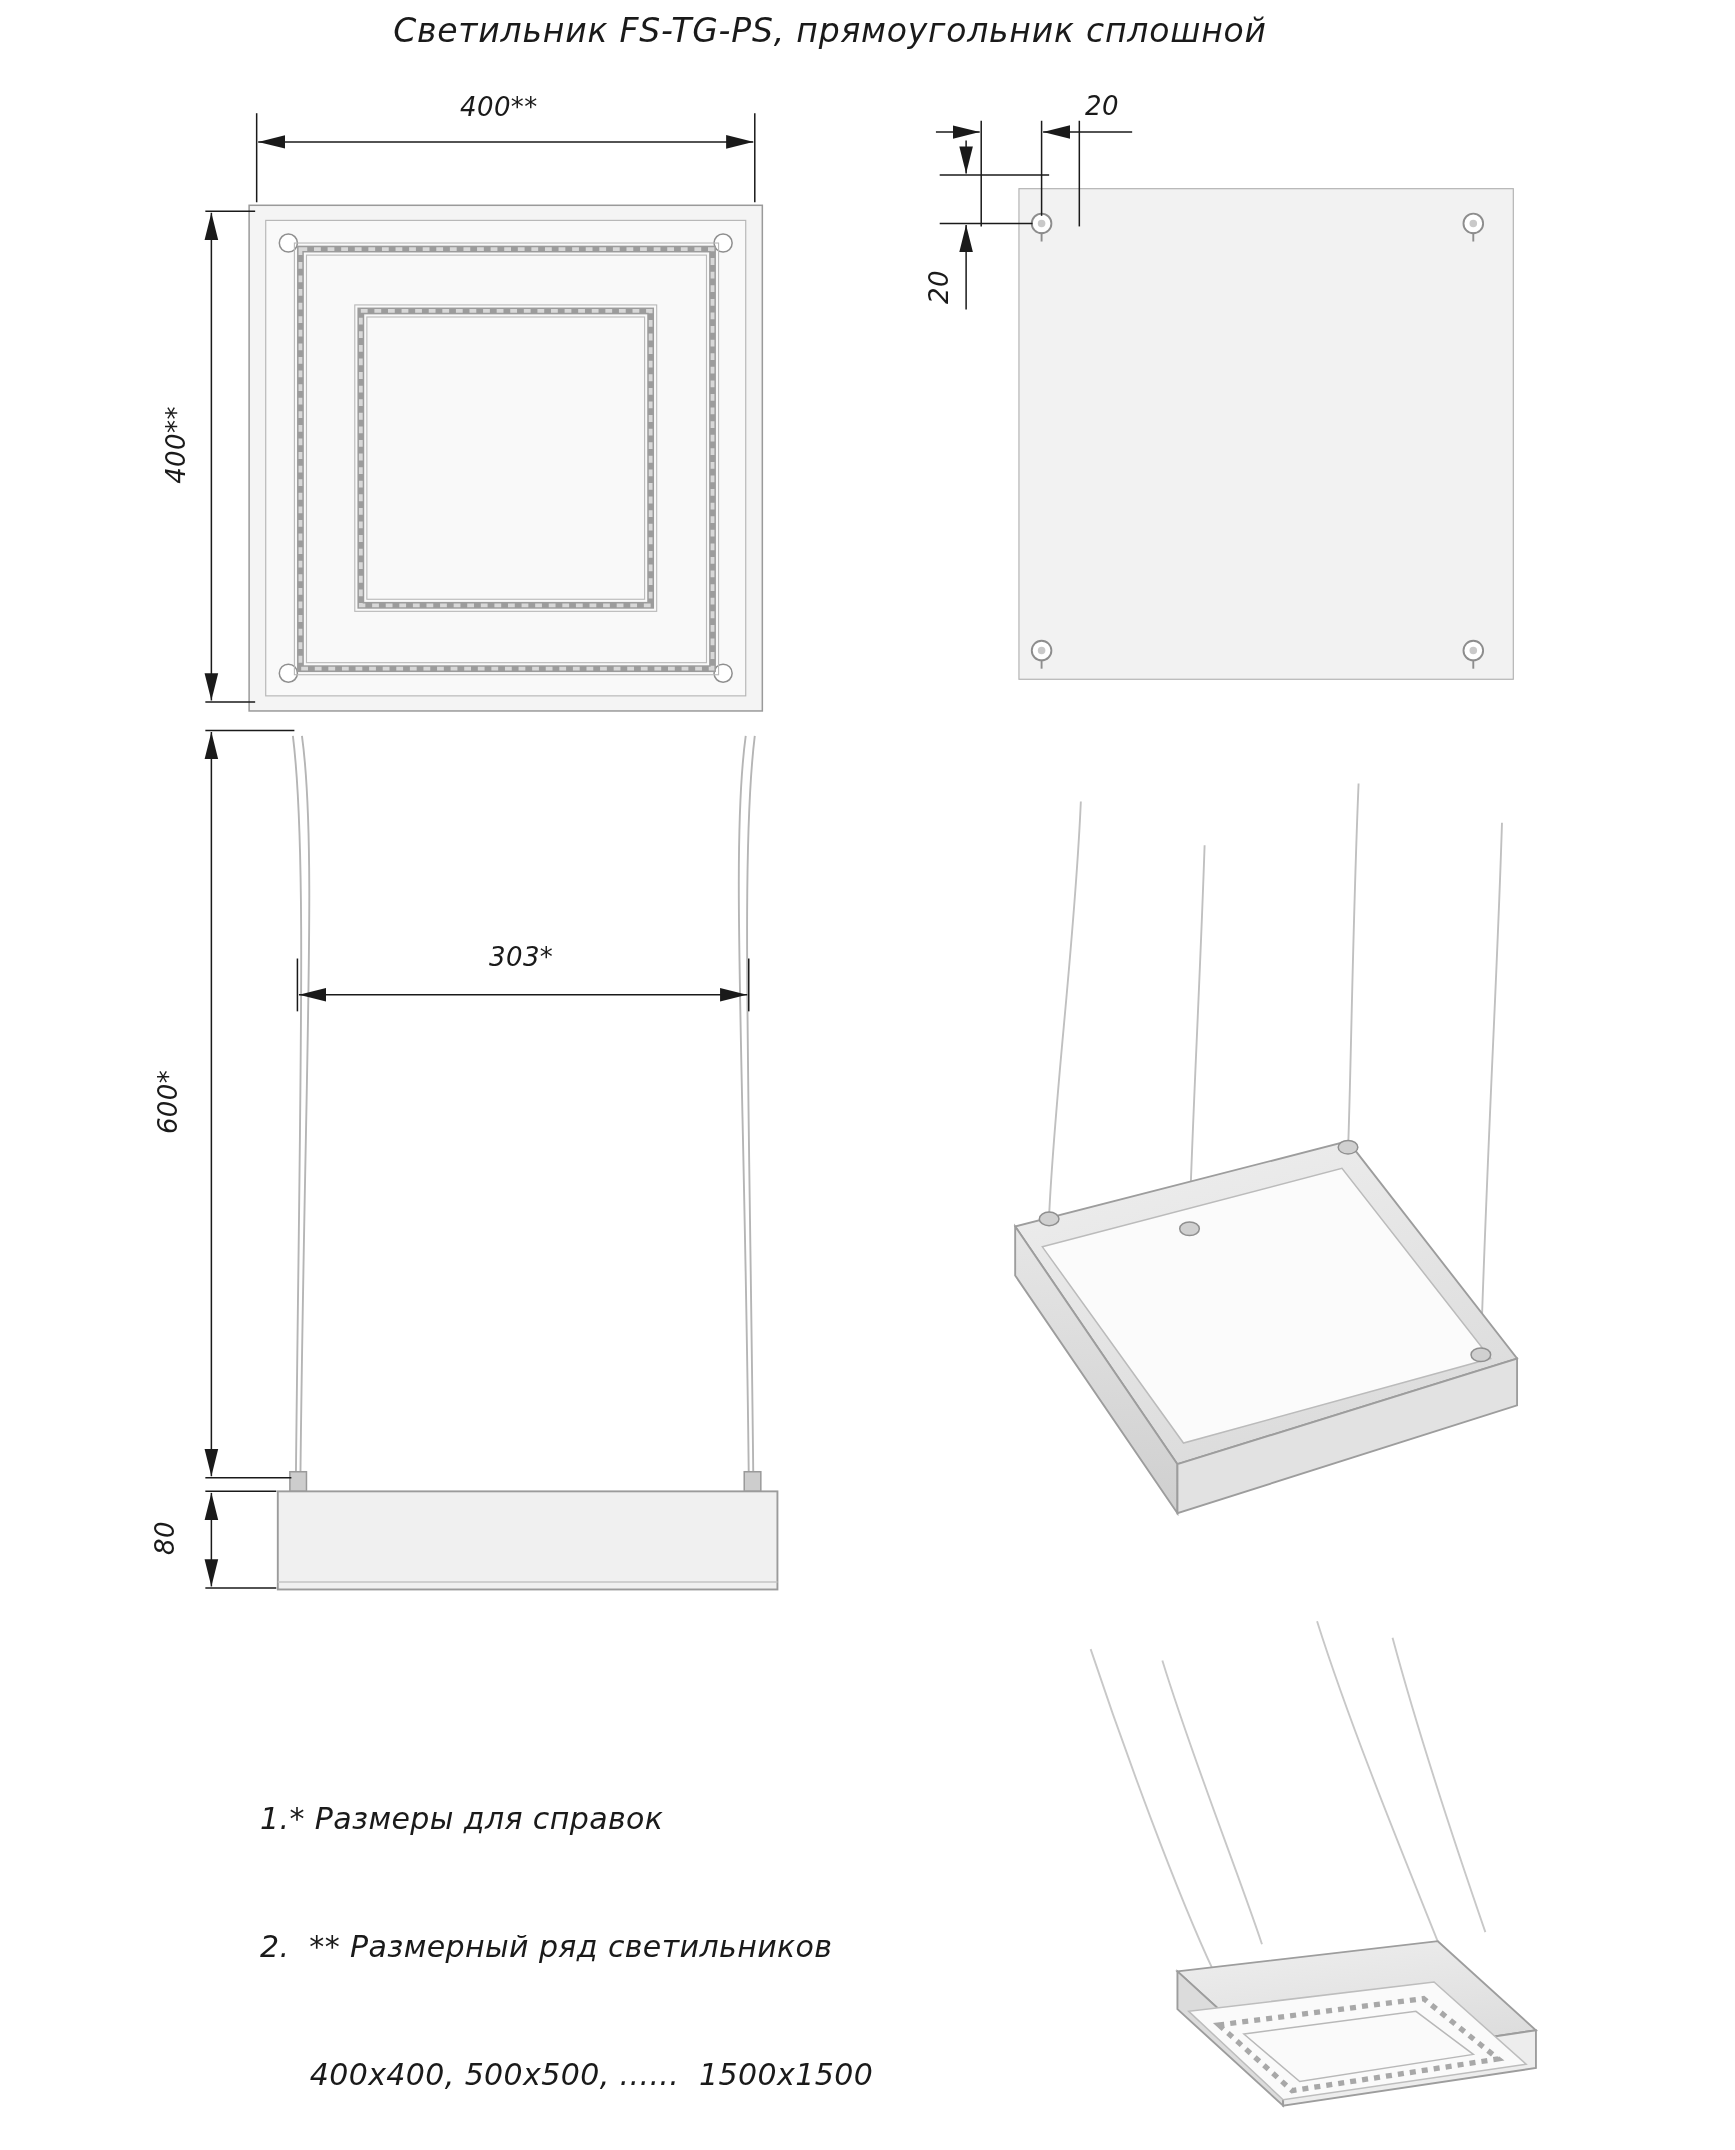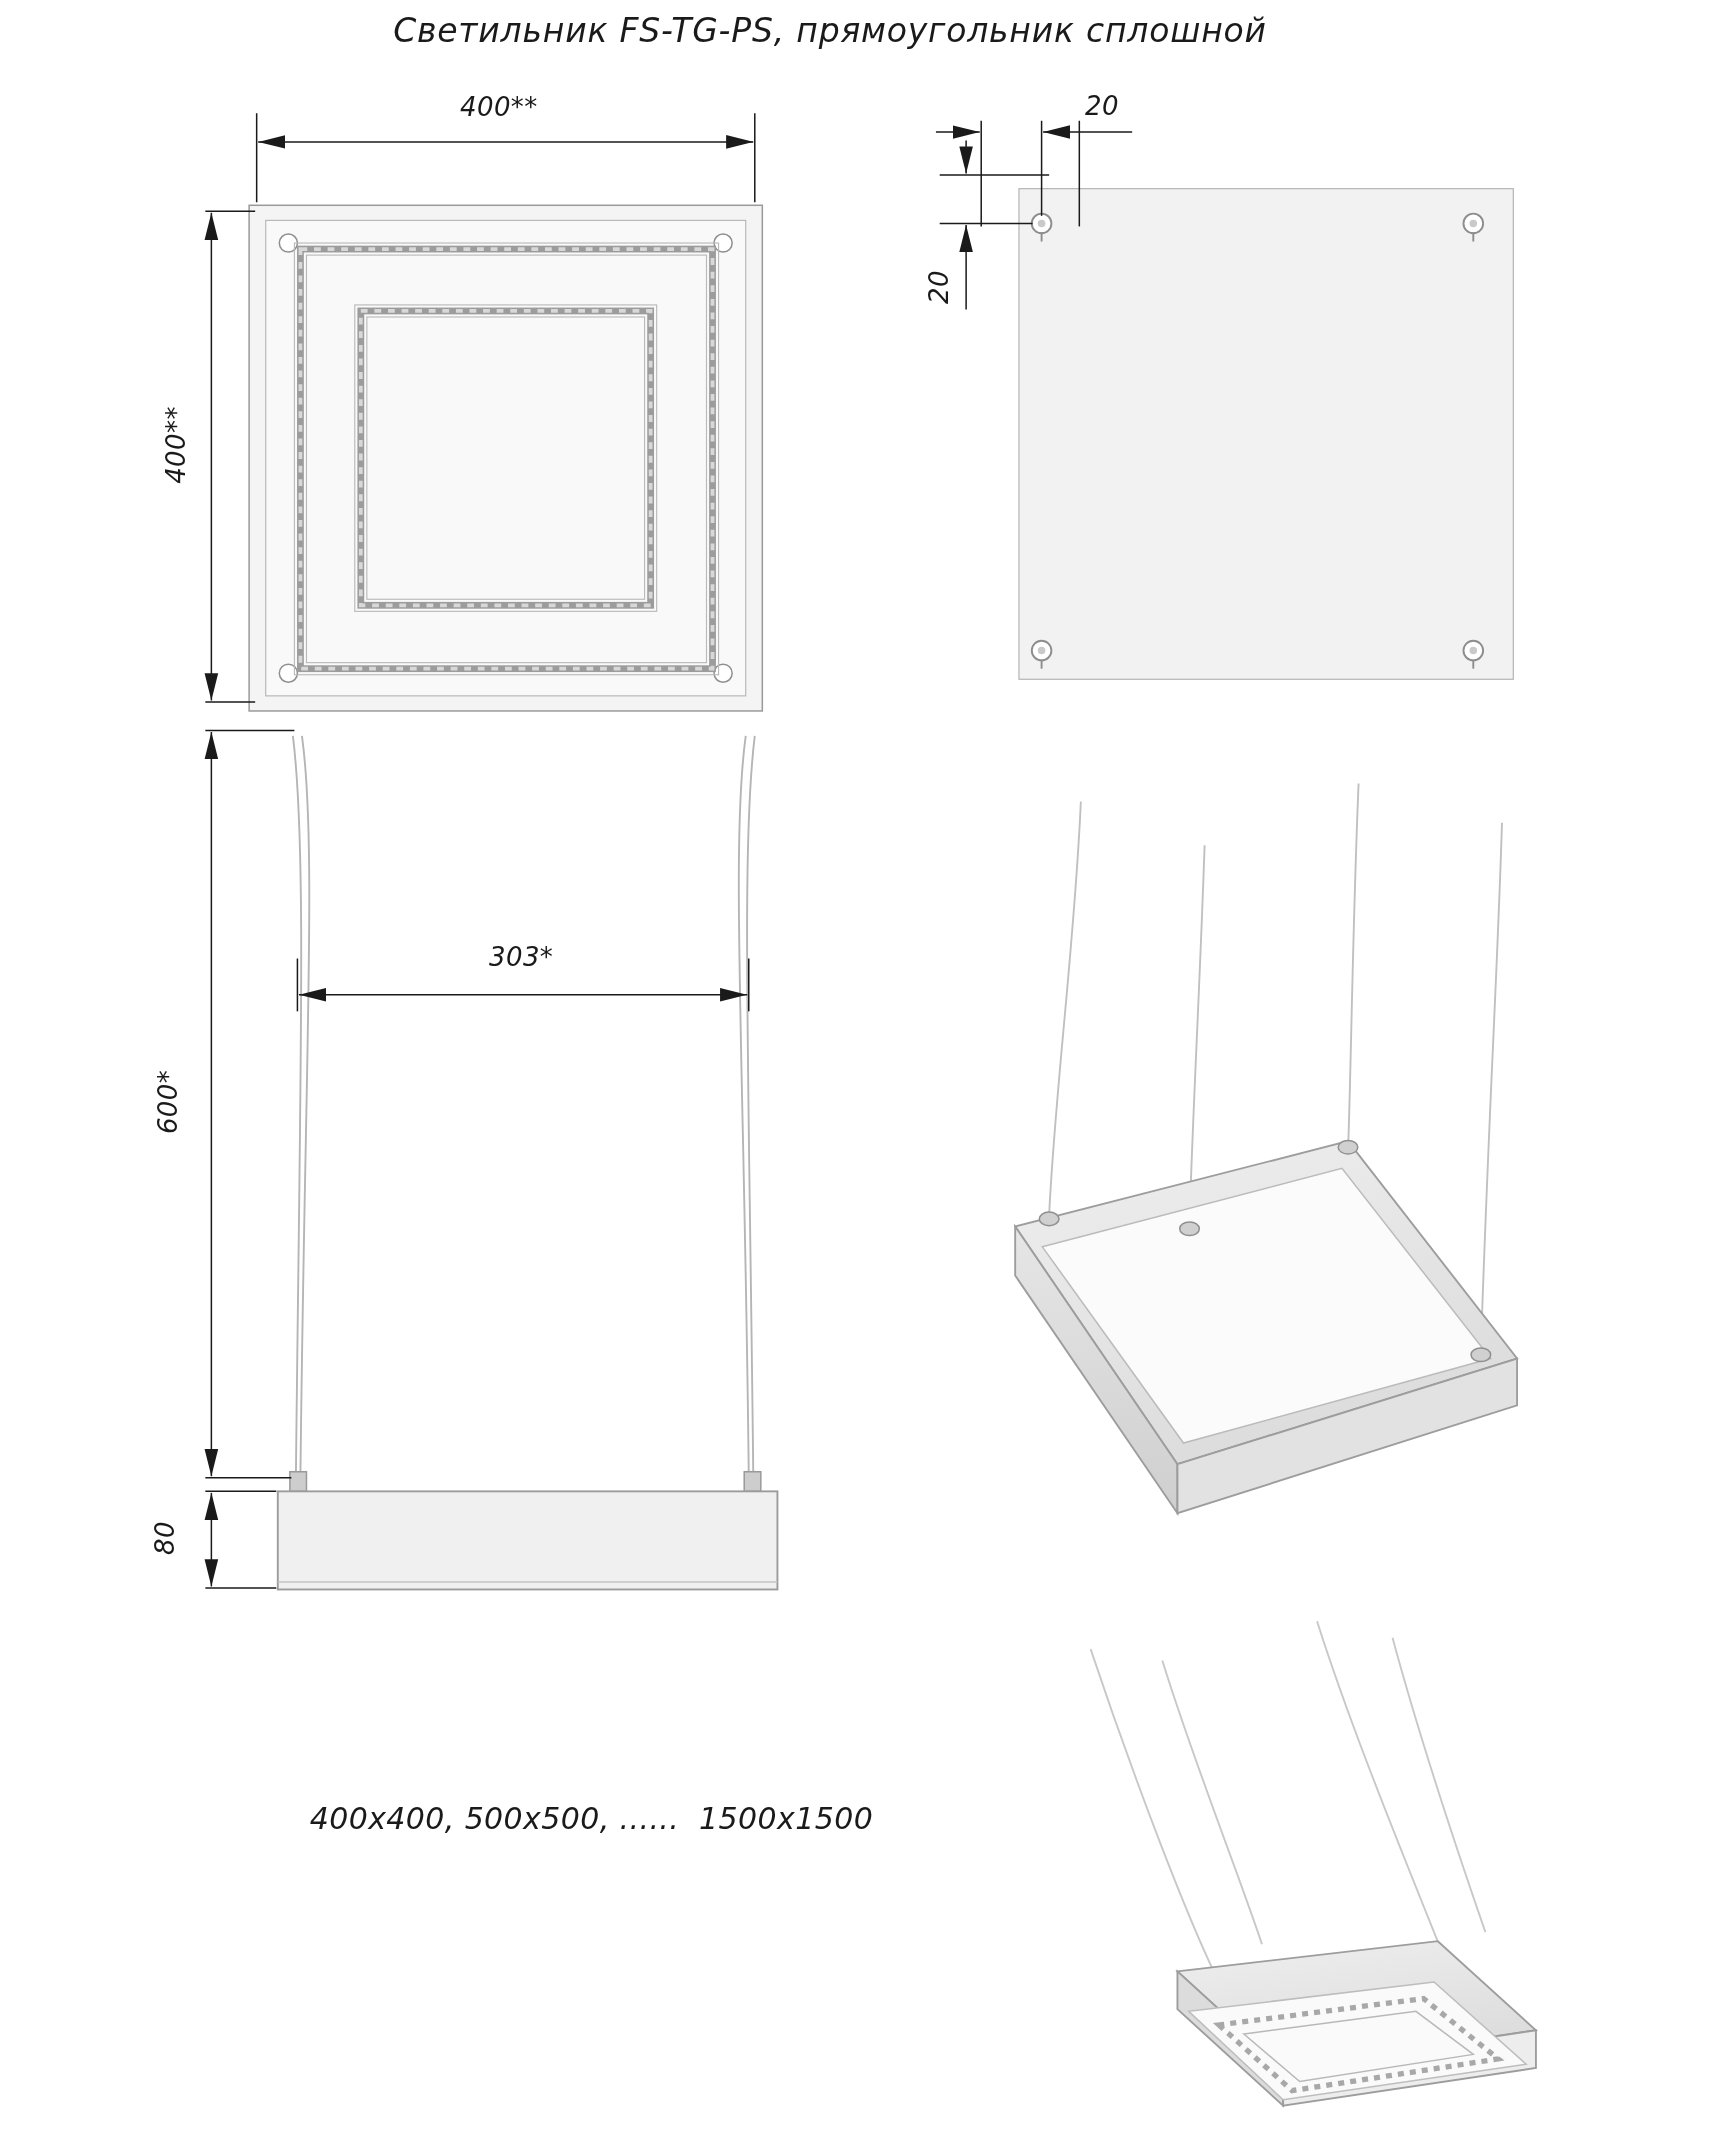--- a/index.html
+++ b/index.html
@@ -239,16 +239,18 @@
 <div class="txt dim dim-v" style="left:137px; top:430px;">400**</div>
 
 <div class="txt dim" style="left:1085px; top:91px;">20</div>
 <div class="txt dim dim-v" style="left:922px; top:272px;">20</div>
 
 <div class="txt dim" style="left:489px; top:942px;">303*</div>
 <div class="txt dim dim-v" style="left:136px; top:1087px;">600*</div>
 <div class="txt dim dim-v" style="left:148px; top:1523px;">80</div>
 
 <div id="notes-block" class="txt note">
+  <div>1.* Размеры для справок</div>
+  <div>2.  ** Размерный ряд светильников</div>
   <div>     400x400, 500x500, ......  1500x1500</div>
   
 </div>
 
 
 </body></html>

